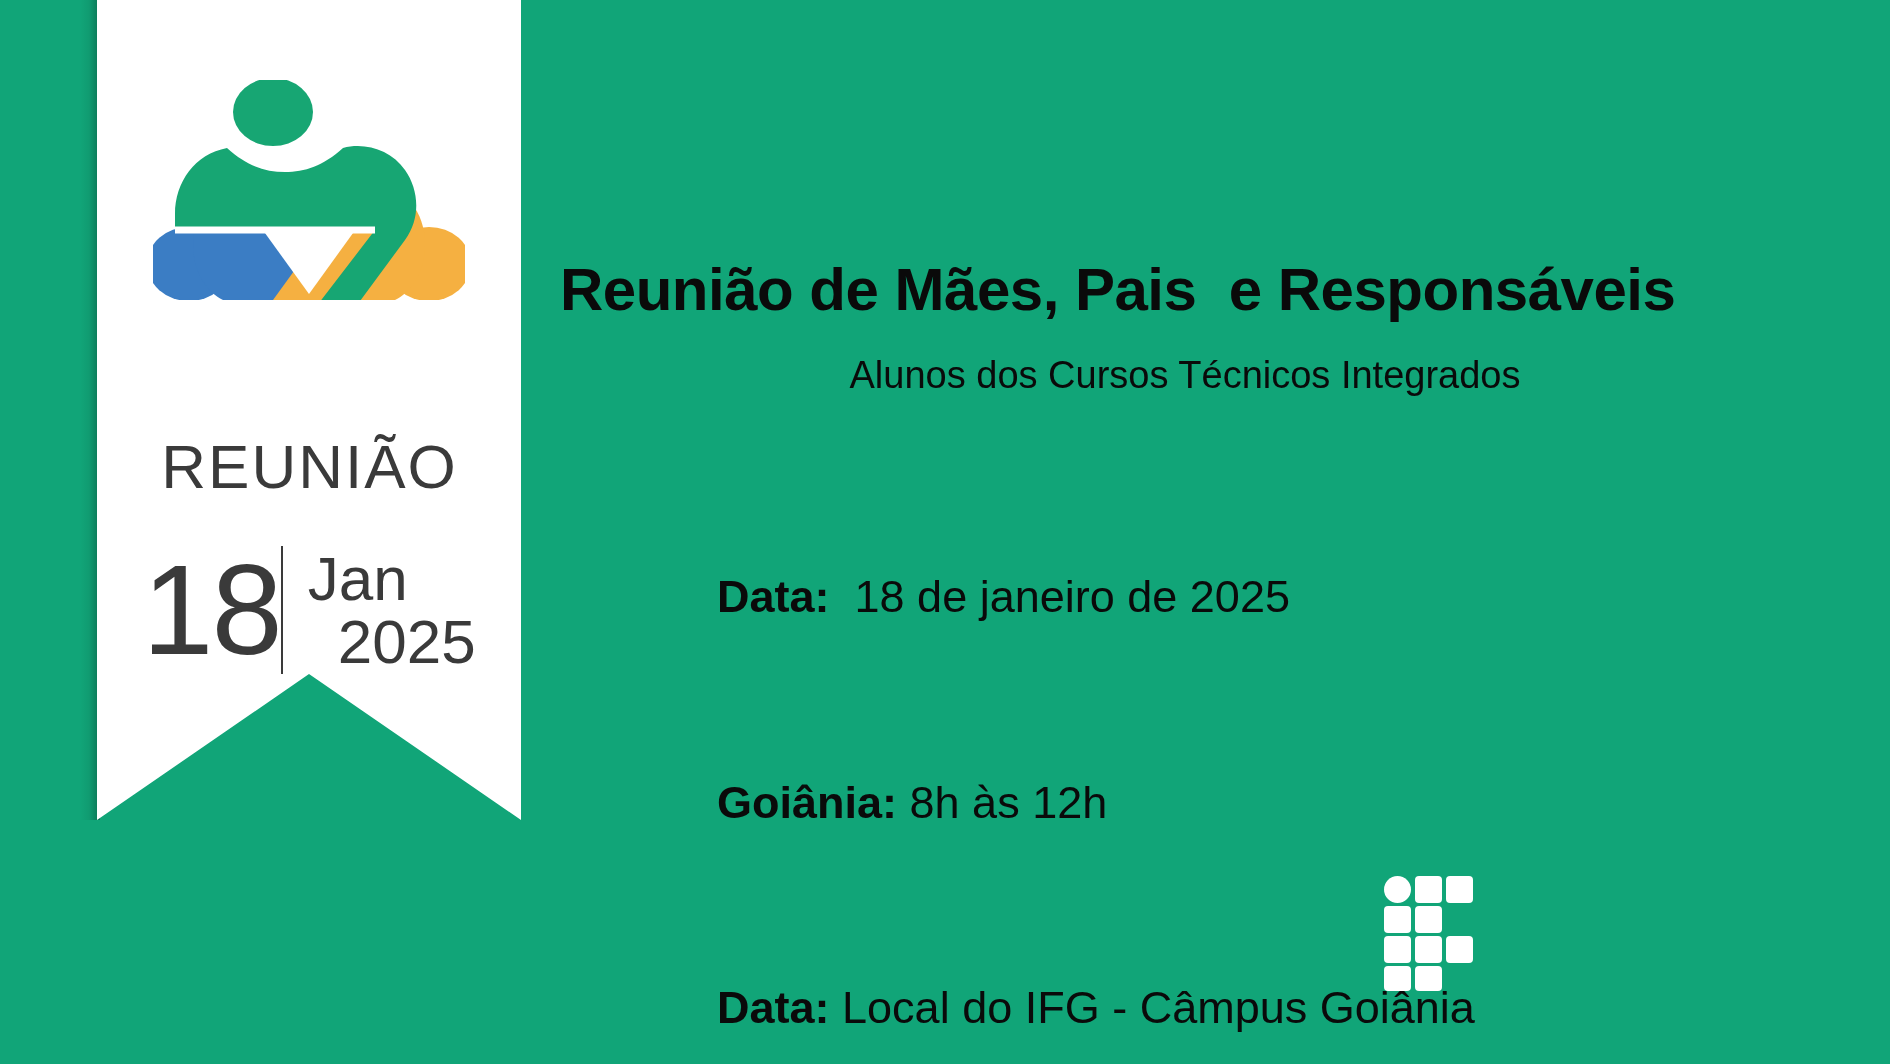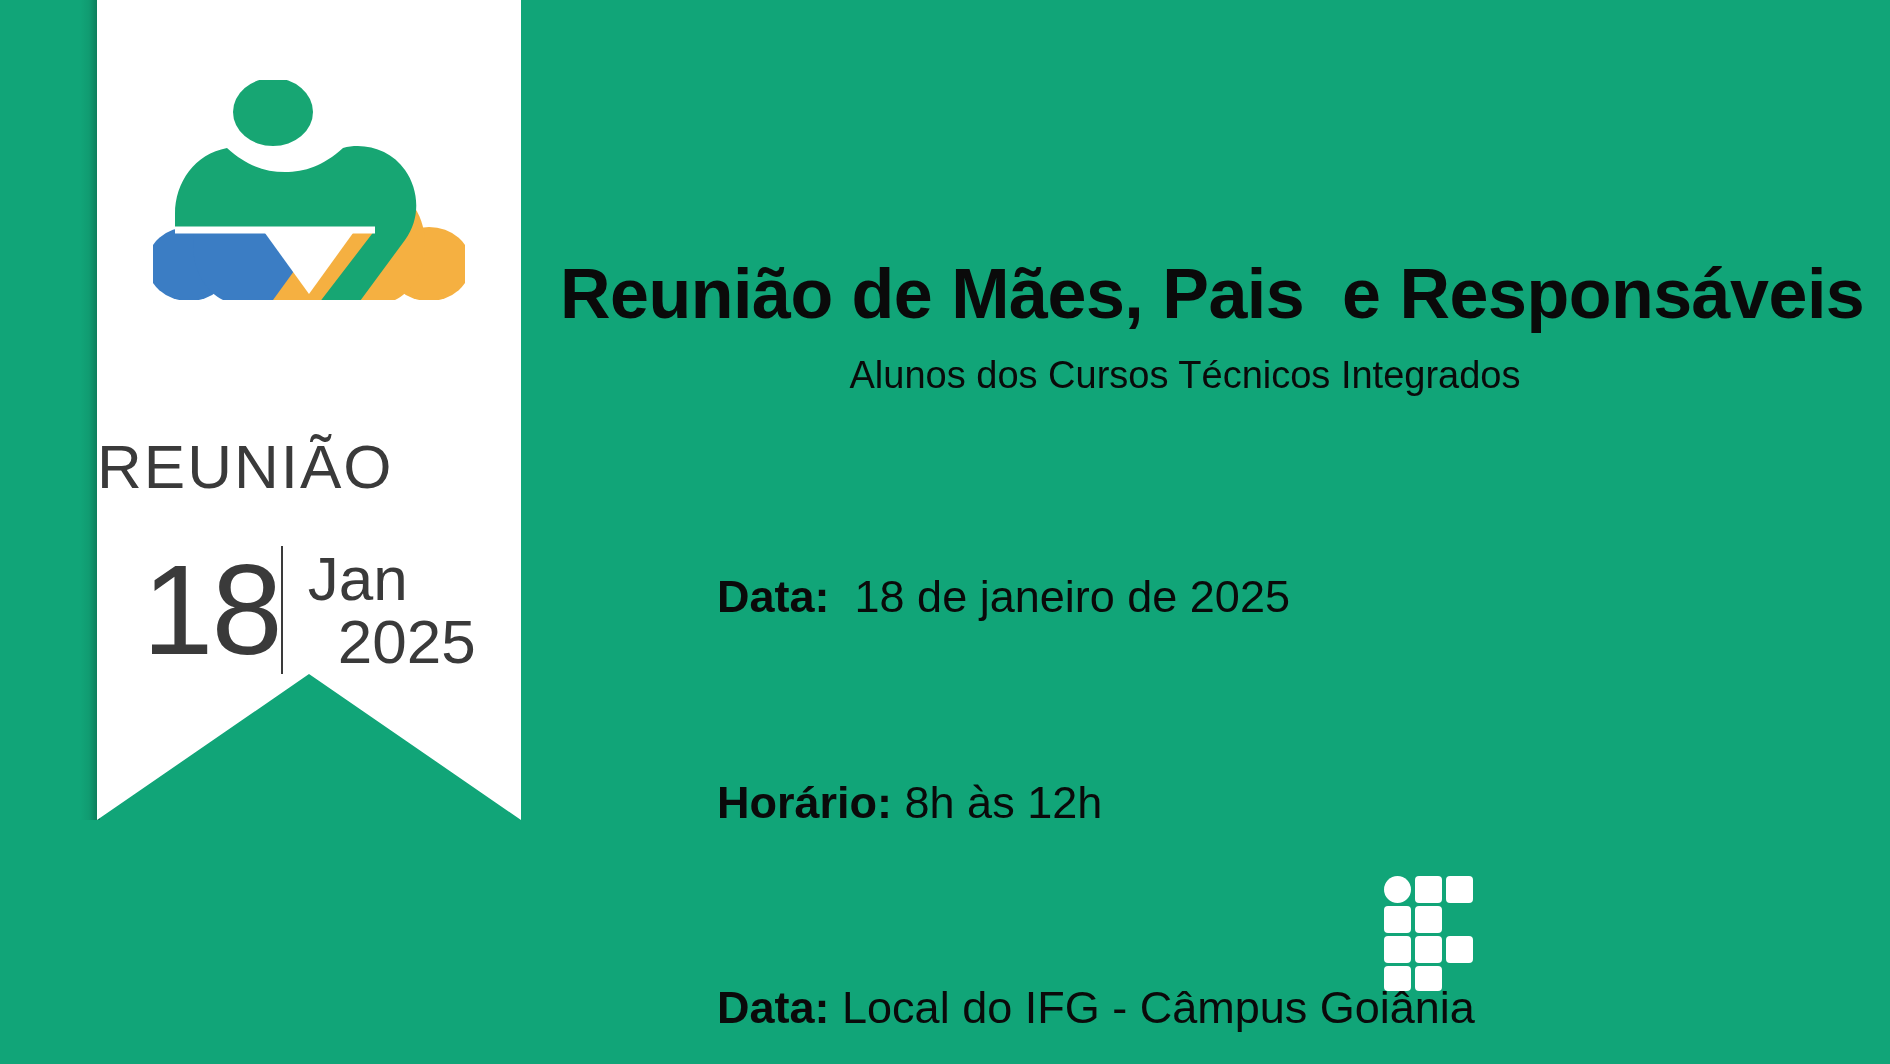--- a/index.html
+++ b/index.html
@@ -19,21 +19,21 @@
   #ribbon{
     position:absolute;left:0;top:0;width:424px;height:820px;background:#ffffff;
     -webkit-clip-path:polygon(0 0,100% 0,100% 100%,50% 82.2%,0 100%);
     clip-path:polygon(0 0,100% 0,100% 100%,50% 82.2%,0 100%);
   }
 
   
   #people-icon{position:absolute;left:56px;top:80px;width:312px;height:220px;}
 
   #ribbon-title{
-    position:absolute;left:0;top:436px;width:425px;
+    position:absolute;left:0;top:436px;width:425px;text-align:center;
     font-size:62px;letter-spacing:2px;color:#3a3a3a;line-height:1;
     font-weight:400;font-family:"Liberation Sans", sans-serif;
   }
 
   #date-row{
     position:absolute;left:0;top:540px;width:424px;height:140px;
     display:flex;align-items:center;justify-content:center;
   }
   #day-number{
     font-size:128px;line-height:1;color:#3a3a3a;font-weight:400;
@@ -45,21 +45,21 @@
     color:#3a3a3a;line-height:1.02;font-size:62px;font-weight:400;
   }
   #month-label{text-align:left;}
   #year-label{text-align:right;margin-left:30px;}
 
   
   #content{position:absolute;left:560px;top:0;width:1330px;height:1064px;}
 
   #event-title{
     position:absolute;left:0;top:258px;width:1250px;
-    font-size:70px;font-weight:700;color:#0a0a0a;line-height:1.05;
+    font-size:60px;font-weight:700;color:#0a0a0a;line-height:1.05;
     letter-spacing:-0.5px;white-space:pre;
   }
   #event-subtitle{
     position:absolute;left:0;top:355px;width:1250px;text-align:center;
     font-size:38px;font-weight:400;color:#0a0a0a;line-height:1.1;
   }
 
   #details{position:absolute;left:20px;top:495px;width:1250px;}
   .detail-line{
     font-size:45px;color:#0a0a0a;line-height:1.52;white-space:pre;
@@ -123,21 +123,21 @@
 
   <div id="content">
     <div id="event-title">Reunião de Mães, Pais  e Responsáveis</div>
     <div id="event-subtitle">Alunos dos Cursos Técnicos Integrados</div>
 
     <div id="details">
       <div class="detail-line">
         <span class="detail-label">Data:</span><span class="detail-value">  18 de janeiro de 2025</span>
       </div>
       <div class="detail-line">
-        <span class="detail-label">Horário:</span><span class="detail-value"> 8h às 12h</span>
+        <span class="detail-label">Goiânia:</span><span class="detail-value"> 8h às 12h</span>
       </div>
       <div class="detail-line">
         <span class="detail-label">Data:</span><span class="detail-value"> Local do IFG - Câmpus Goiânia</span>
       </div>
     </div>
   </div>
 
   <div id="ifg-logo">
     <div id="ifg-grid">
       <svg viewBox="0 0 104 115" width="104" height="115" aria-hidden="true">

